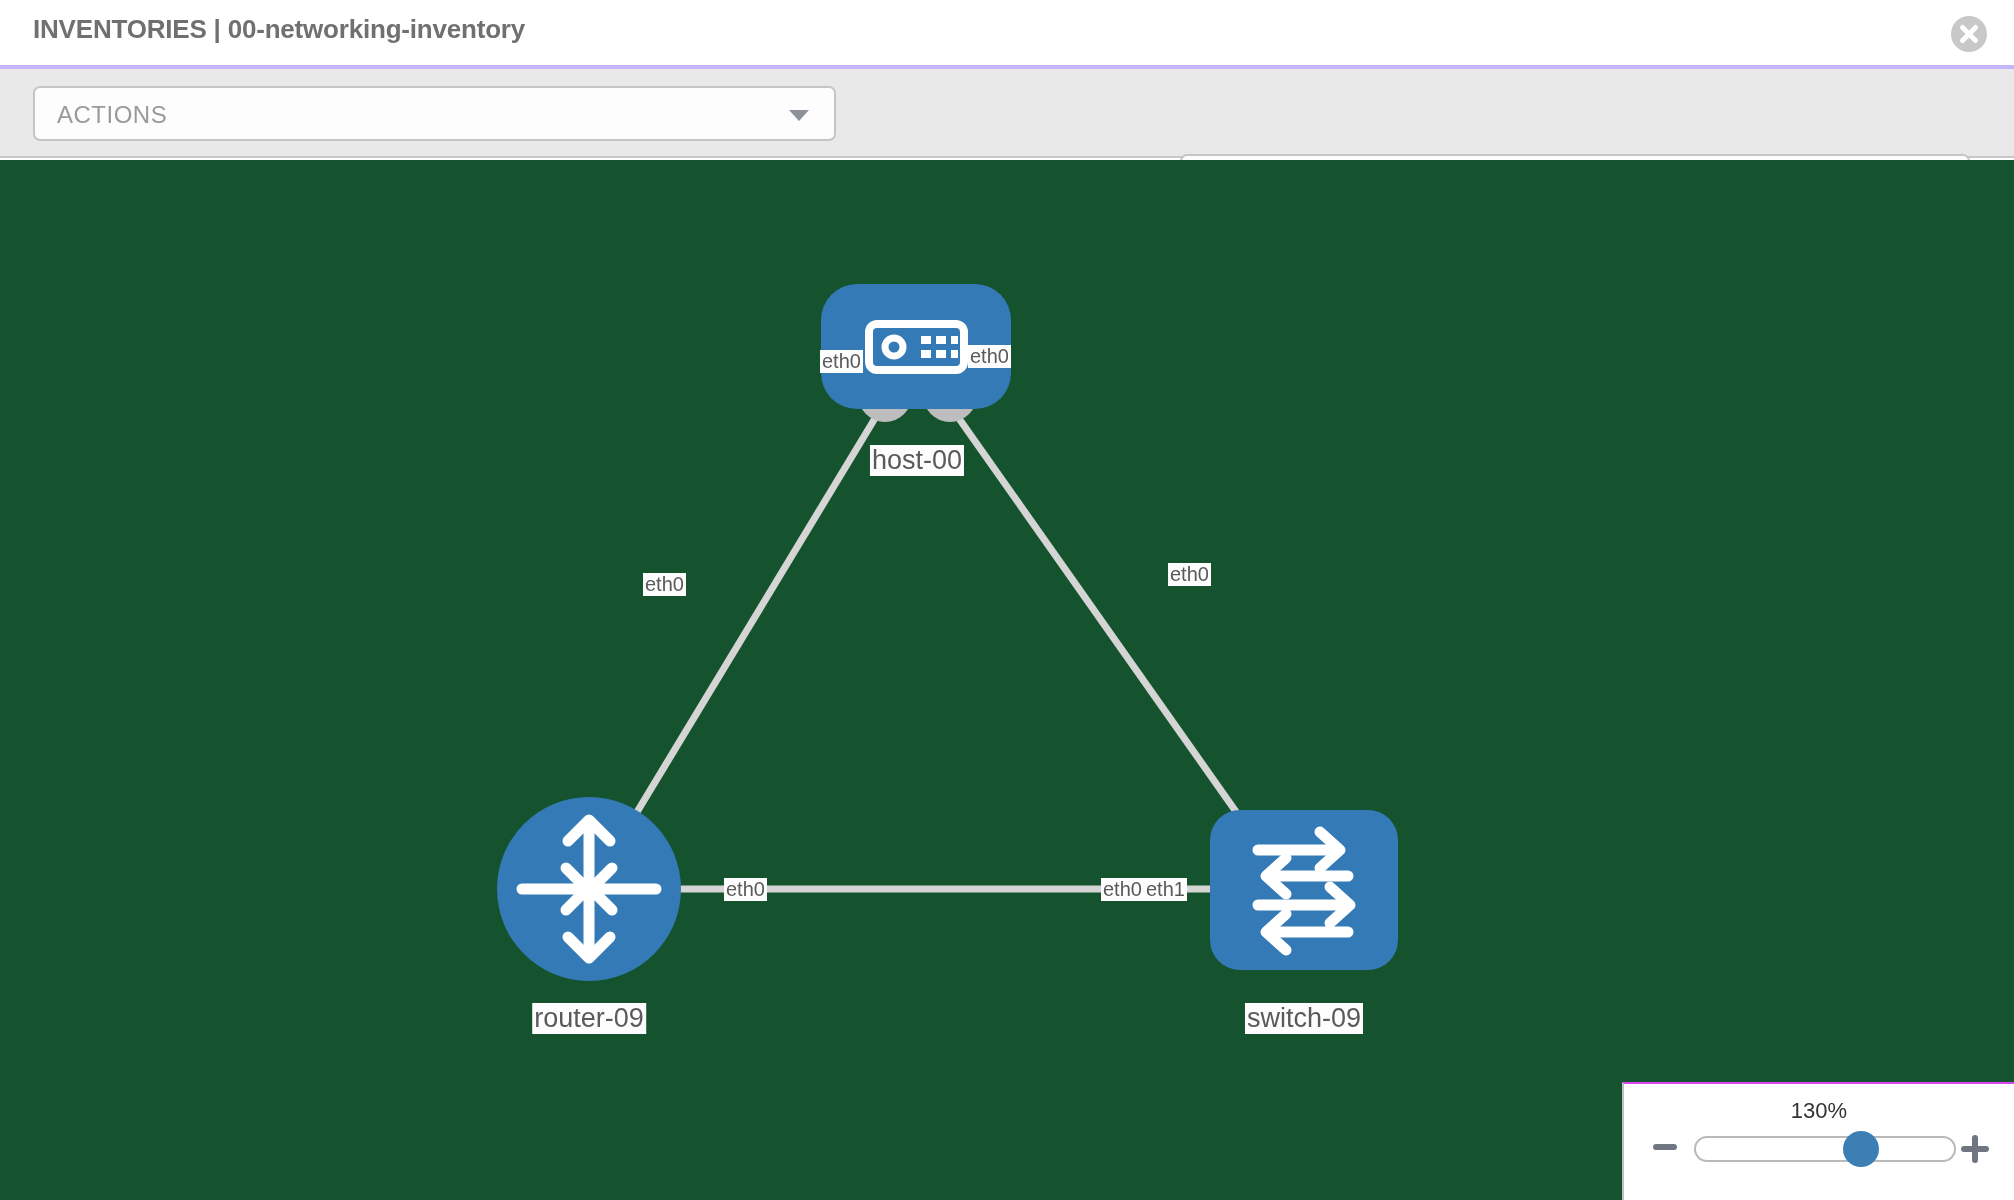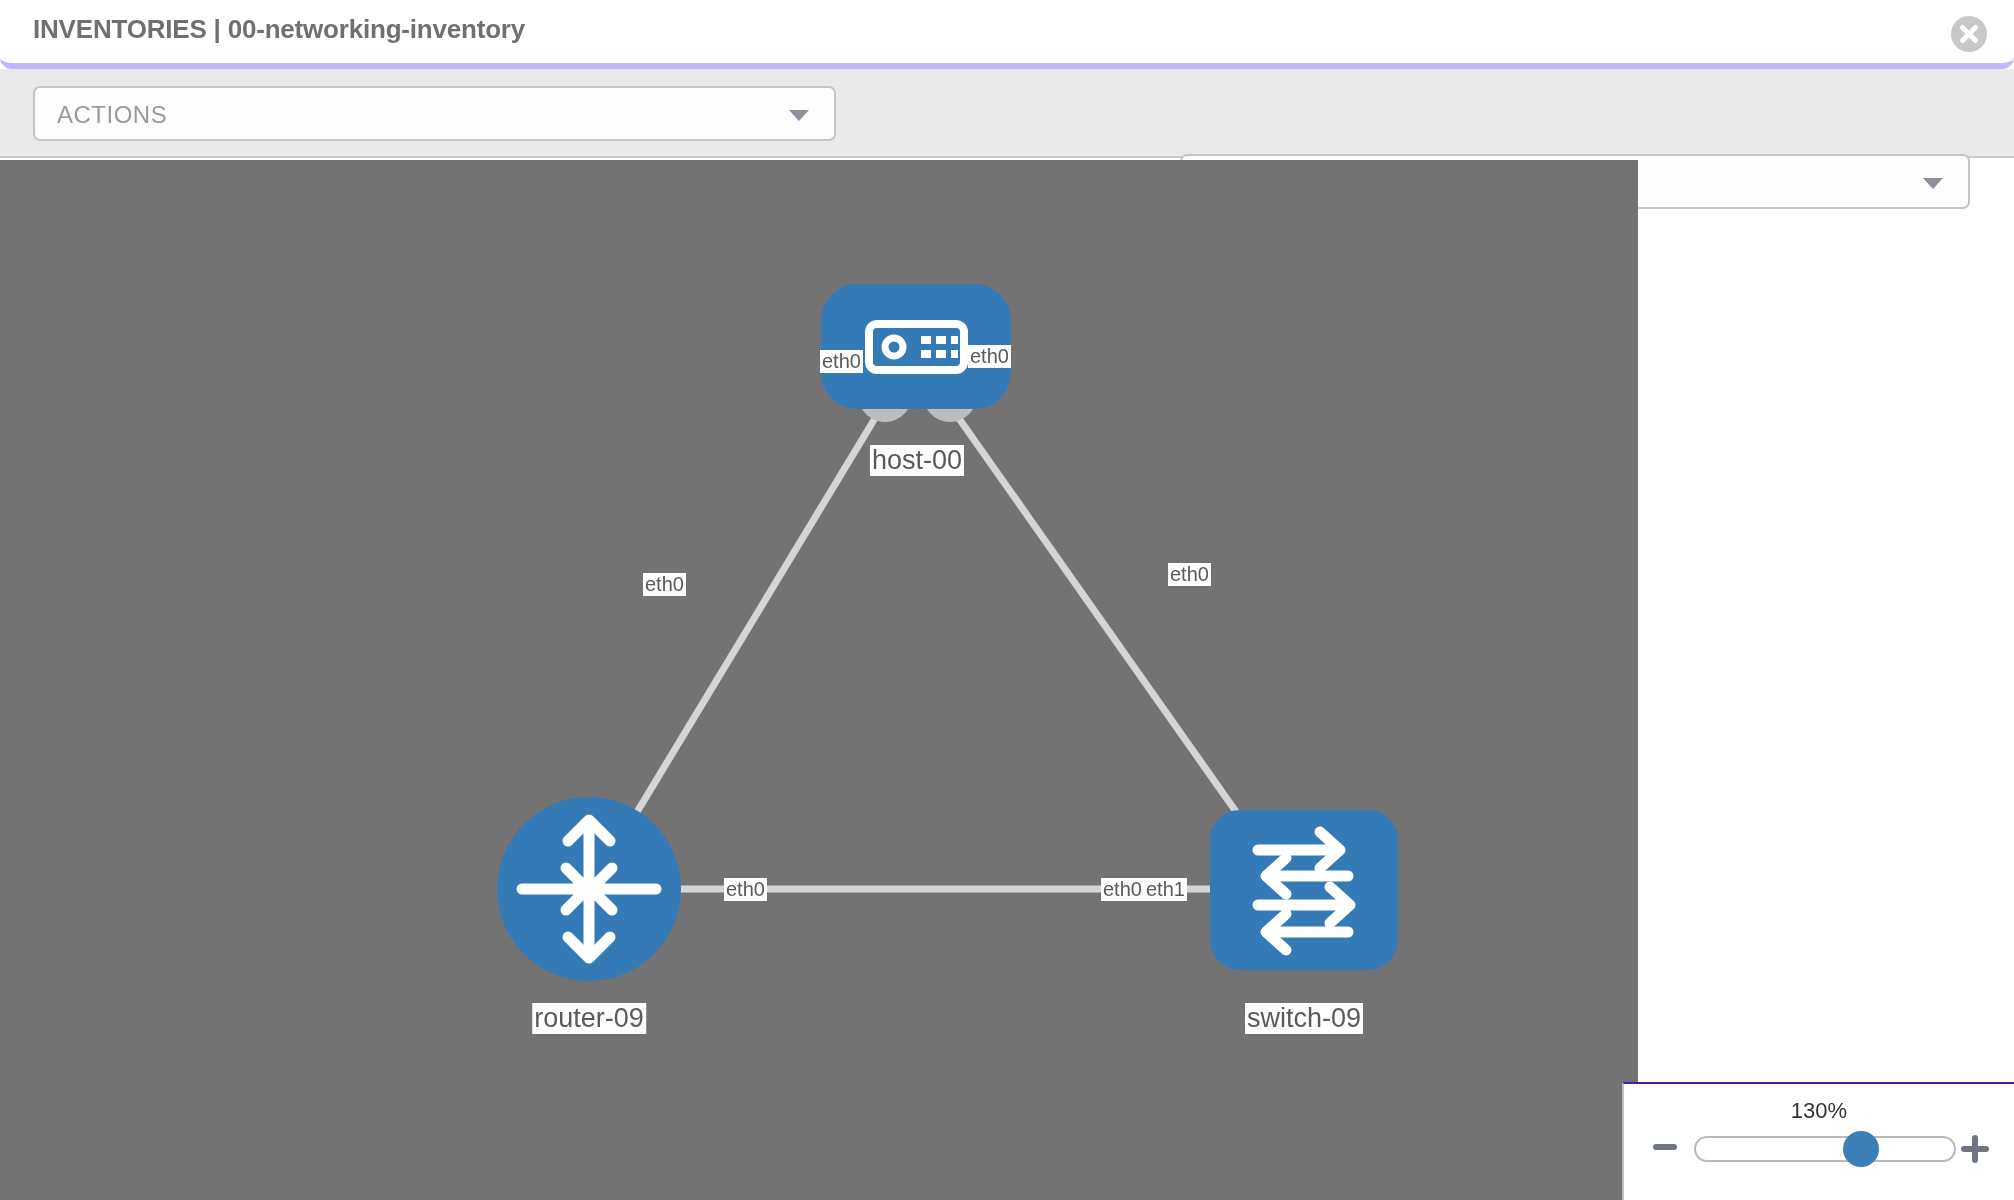--- a/index.html
+++ b/index.html
@@ -9,22 +9,21 @@
     background: #ffffff;
     overflow: hidden;
   }
   #app { position: relative; width: 2014px; height: 1200px; }
 
   
   .header {
     position: absolute; left: 0; top: 0;
     width: 2014px; height: 69px;
     background: #ffffff;
-    border-bottom: 6px solid #c4b5fd;
-    border-radius: 12px;
+    border-bottom: 4px solid #c4b5fd;
   }
   .header-title {
     position: absolute; left: 33px; top: 14px;
     font-size: 26px; font-weight: bold;
     letter-spacing: -0.2px;
     color: #707070;
     white-space: nowrap;
   }
   .close-btn {
     position: absolute; right: 25px; top: 14px;
@@ -77,22 +76,22 @@
   }
   .search-box .label {
     position: absolute; left: 22px; top: 13px;
     font-size: 24px; color: #9a9a9a; letter-spacing: 0.5px;
   }
   .search-box .caret { right: 25px; }
 
   
   .canvas {
     position: absolute; left: 0; top: 160px;
-    width: 1638px; height: 1040px;
-    background: #737373;
+    width: 2014px; height: 1040px;
+    background: #14532d;
     overflow: hidden;
   }
   .topology-svg { position: absolute; left: 0; top: 0; }
 
   
   .node-label {
     position: absolute;
     font-size: 27px; color: #5a5a5a;
     background: #fdfdfd;
     white-space: nowrap;
@@ -106,21 +105,21 @@
     background: #fdfdfd;
     white-space: nowrap;
     padding: 0 2px;
   }
 
   
   .zoom-panel {
     position: absolute; left: 1622px; top: 1082px;
     width: 392px; height: 118px;
     background: #ffffff;
-    border-top: 2px solid #4c1d95;
+    border-top: 2px solid #d946ef;
     border-left: 2px solid #c0c0c0;
   }
   .zoom-level {
     position: absolute; left: 0; right: 0; top: 14px;
     text-align: center;
     font-size: 22px; color: #333333;
   }
   .zoom-minus, .zoom-plus {
     position: absolute; top: 50px;
     cursor: pointer;

